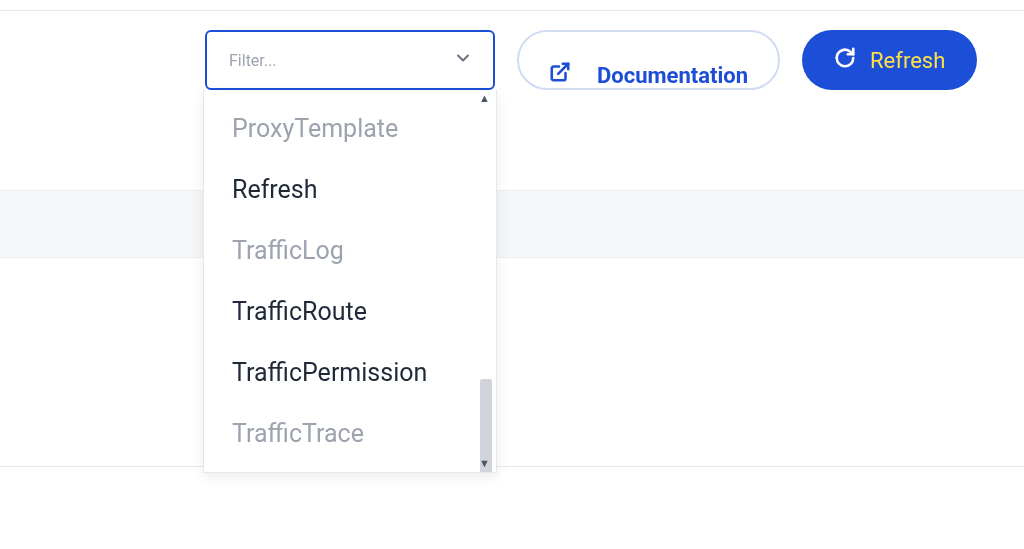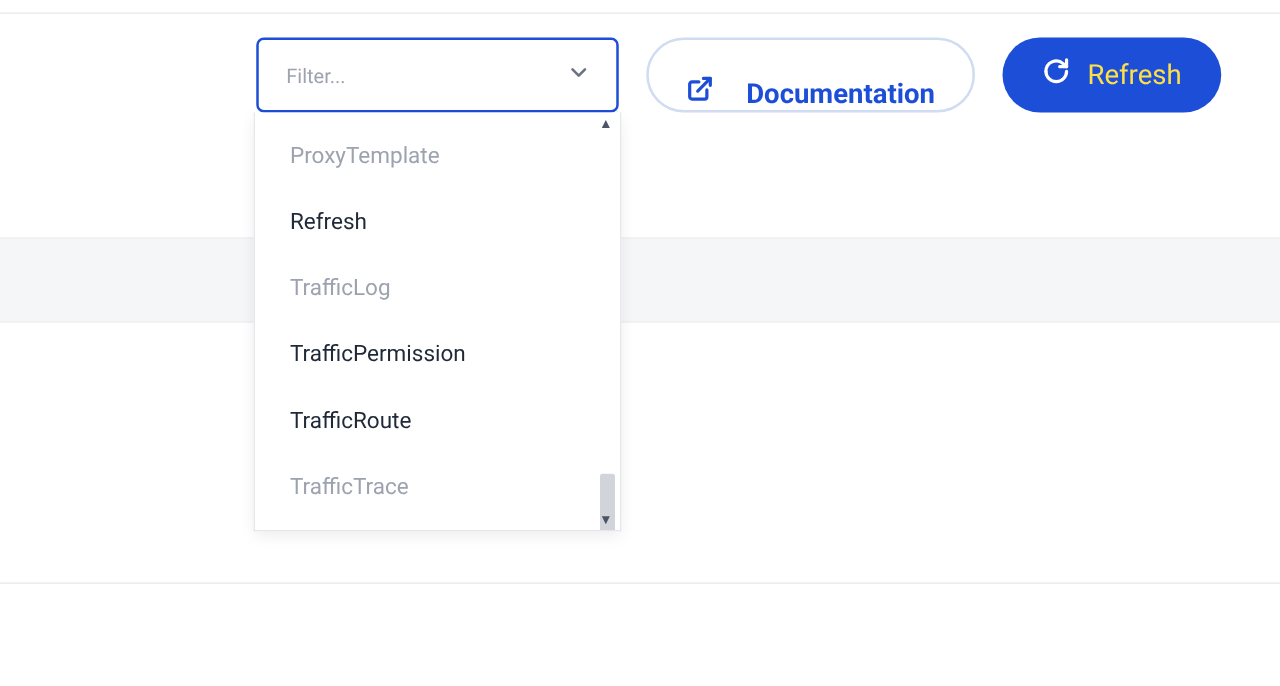--- a/index.html
+++ b/index.html
@@ -71,21 +71,21 @@
       box-shadow: 0 4px 12px rgba(0,0,0,0.08);
       z-index: 100;
       max-height: 420px;
       overflow: hidden;
     }
     .dropdown-inner {
       padding: 8px 0;
     }
     .dropdown-item {
       padding: 16px 28px;
-      font-size: 18px;
+      font-size: 25px;
       color: #1f2937;
       cursor: pointer;
       white-space: nowrap;
     }
     .dropdown-item.disabled {
       color: #9ca3af;
     }
     .scroll-arrow-up {
       position: absolute;
       top: 2px;
@@ -186,22 +186,22 @@
         <polyline points="6 9 12 15 18 9"></polyline>
       </svg>
     </span>
 
     <div class="dropdown">
       <span class="scroll-arrow-up">▲</span>
       <div class="dropdown-inner" id="dropdown-list">
           <div class="dropdown-item disabled">ProxyTemplate</div>
           <div class="dropdown-item">Refresh</div>
           <div class="dropdown-item disabled">TrafficLog</div>
+          <div class="dropdown-item">TrafficRoute</div>
           <div class="dropdown-item">TrafficPermission</div>
-          <div class="dropdown-item">TrafficRoute</div>
           <div class="dropdown-item disabled">TrafficTrace</div>
         </div>
       <div class="scrollbar-track">
         <div class="scrollbar-thumb"></div>
       </div>
       <span class="scroll-arrow-down">▼</span>
     </div>
   </div>
 
   <button class="doc-button">

